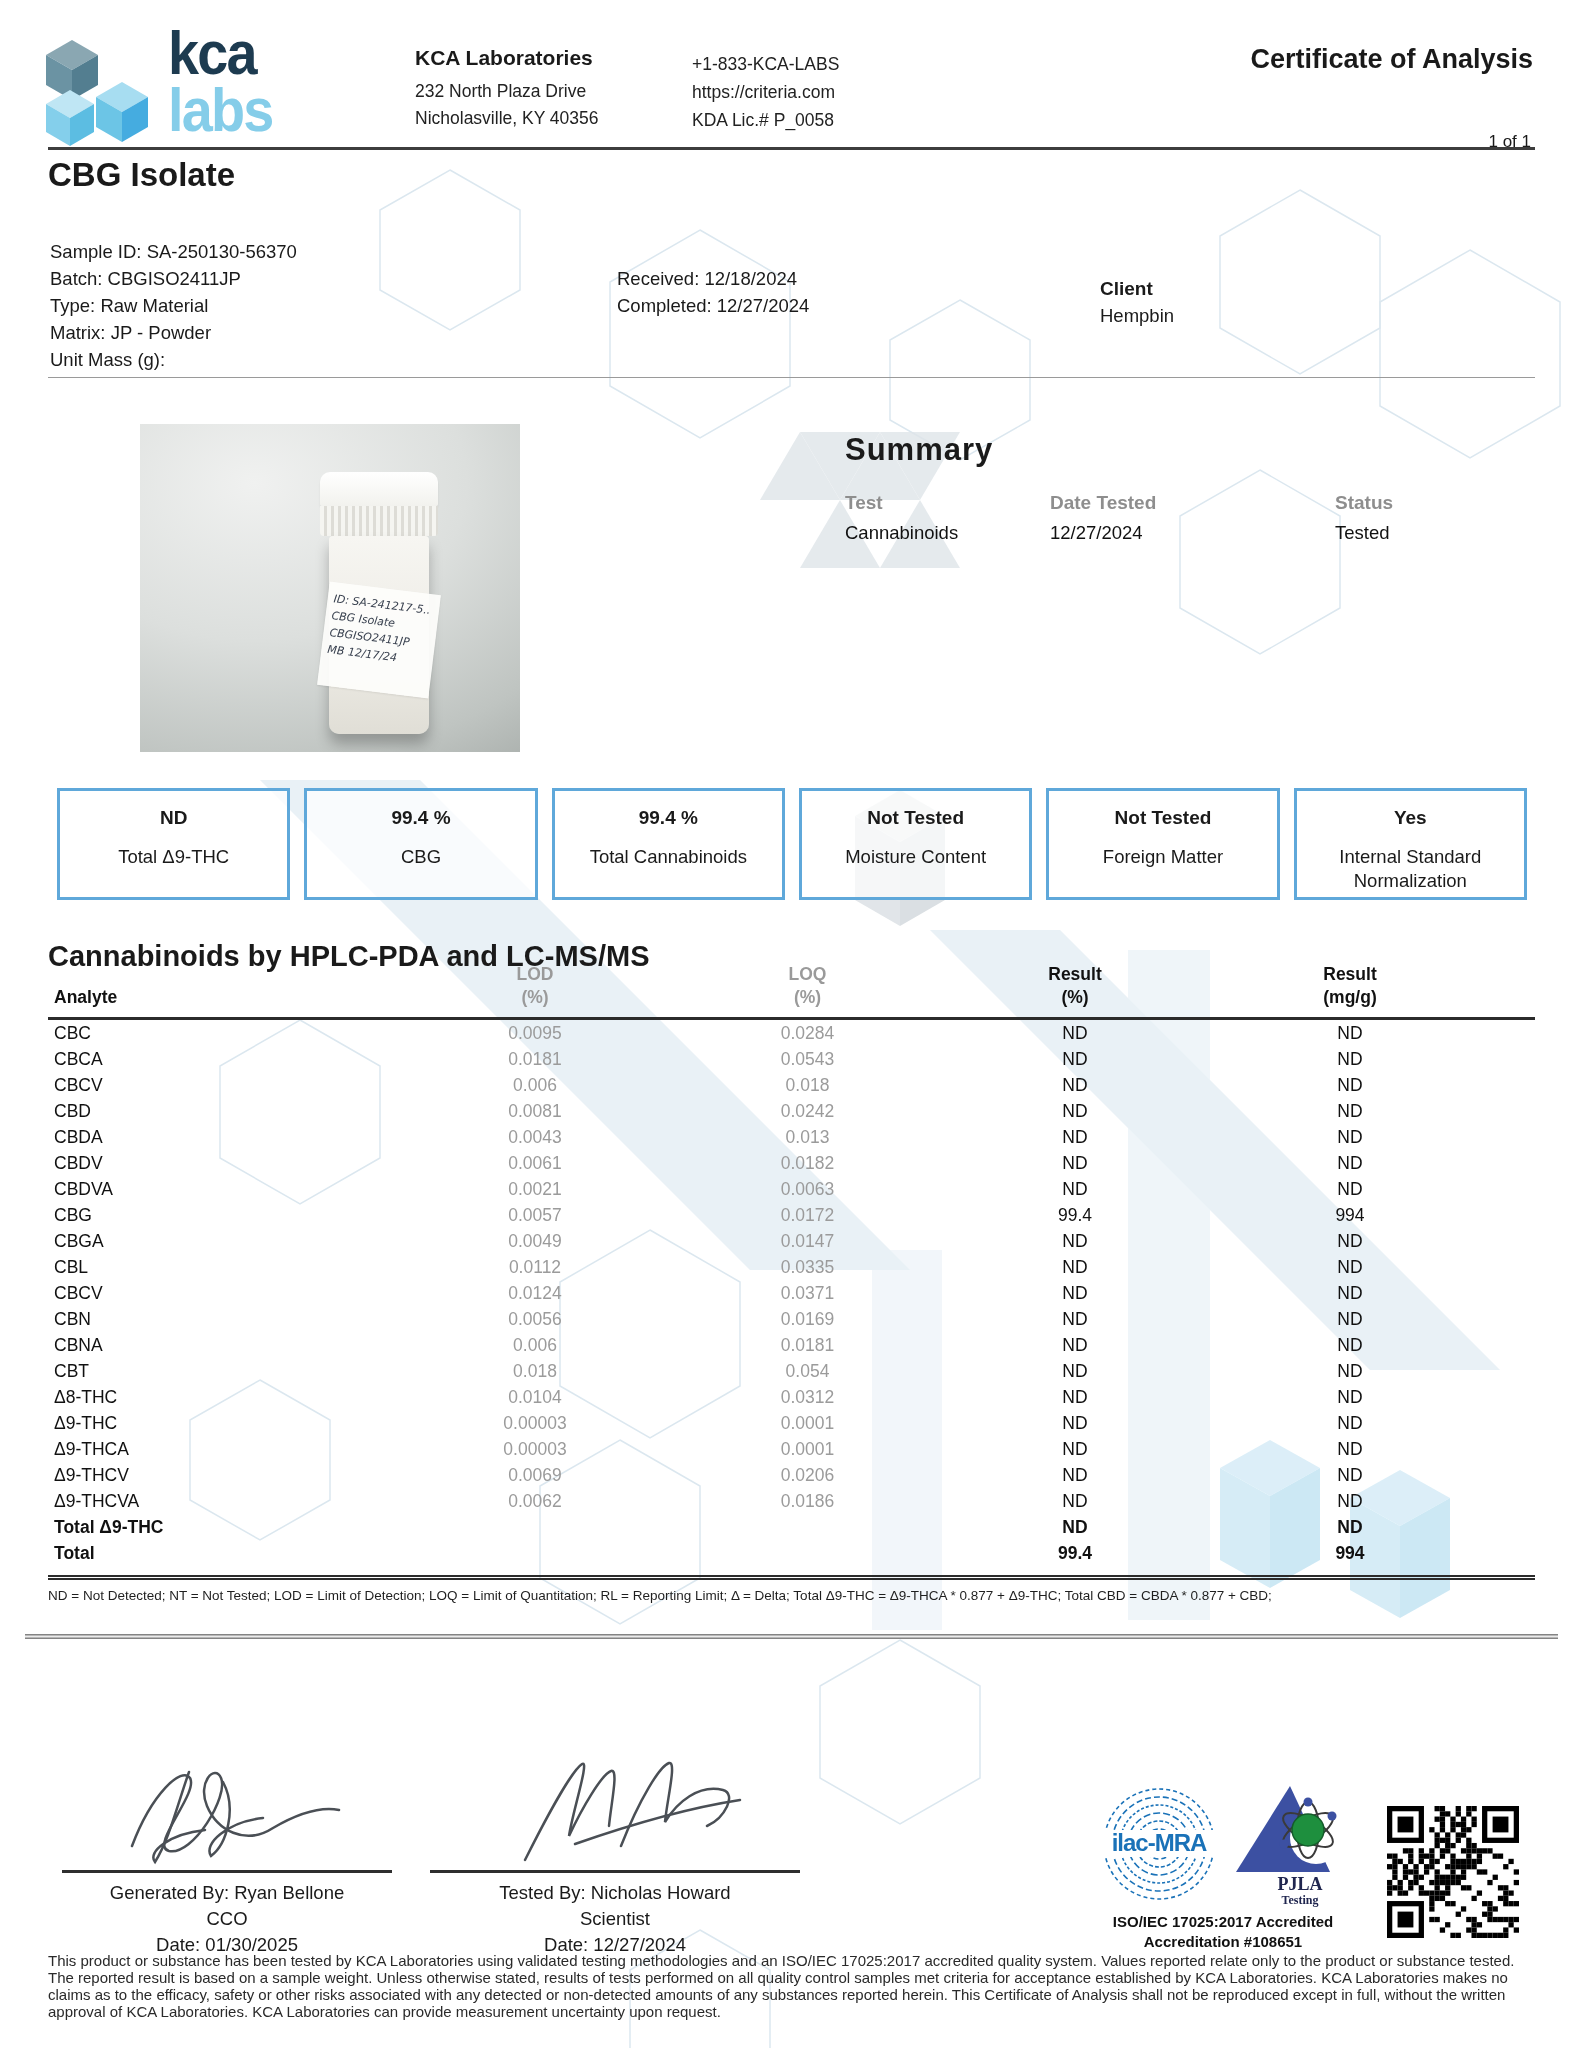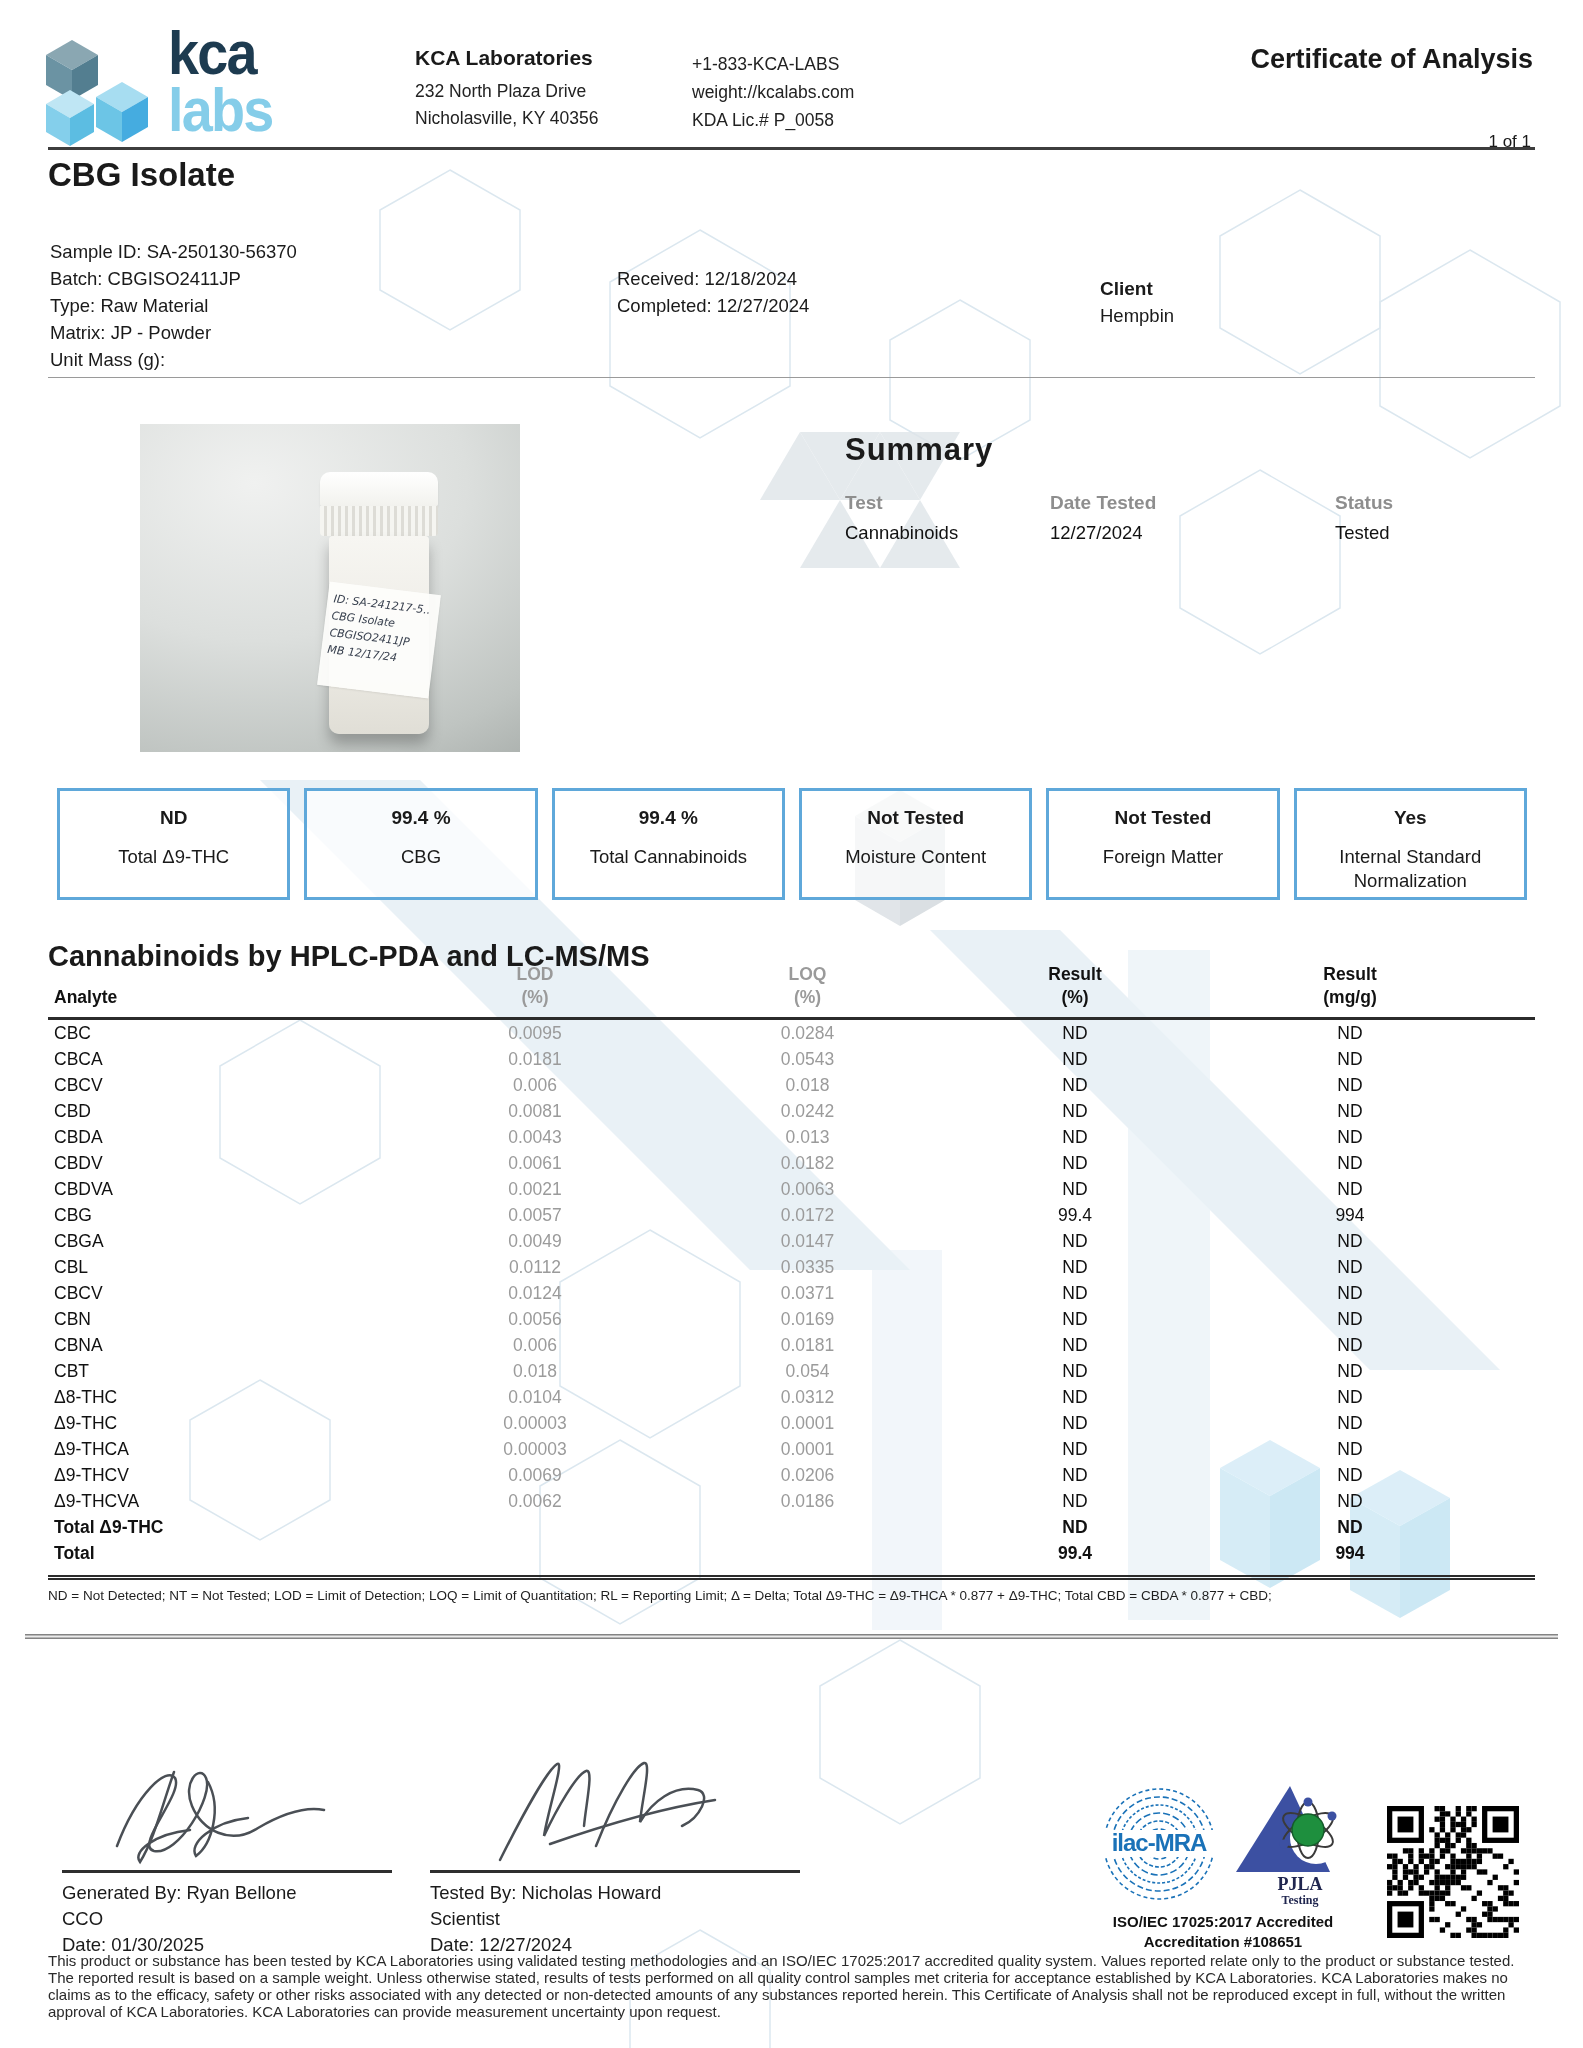--- a/index.html
+++ b/index.html
@@ -71,21 +71,21 @@
   .trow.bold{font-weight:bold;}
   .tcell{text-align:center;color:#111;}
   .tcell.analyte{text-align:left;padding-left:6px;}
   .tcell.gray{color:#9b9b9b;}
   .footnote{position:absolute;left:48px;top:1588px;font-size:13.5px;color:#1f1f1f;}
 
   .divider{position:absolute;left:25px;right:25px;top:1634px;height:5px;
     background:linear-gradient(#6a6a6a,#ececec 50%,#6a6a6a);}
 
   
-  .sig{position:absolute;}
+  .sig{position:absolute;text-align:center;}
   .sig1{left:62px;top:1748px;width:330px;}
   .sig2{left:430px;top:1748px;width:370px;}
   .sig-img{height:122px;}
   .sig-line{height:3px;background:#2f2f2f;margin-bottom:7px;}
   .sig-text{font-size:18.5px;line-height:26px;}
 
   
   .accred{position:absolute;left:1078px;top:1780px;width:290px;text-align:center;}
   .accred-logos{display:flex;justify-content:center;align-items:center;gap:10px;}
   .accred-line{font-size:15px;font-weight:bold;line-height:20px;color:#111;}
@@ -167,21 +167,21 @@
   </div>
 
   <div class="company">
     <div class="name">KCA Laboratories</div>
     <div class="line">232 North Plaza Drive</div>
     <div class="line">Nicholasville, KY 40356</div>
   </div>
 
   <div class="contact">
     <div>+1-833-KCA-LABS</div>
-    <div>weight://kcalabs.com</div>
+    <div>https://criteria.com</div>
     <div>KDA Lic.# P_0058</div>
   </div>
 
   <div class="doc-title">Certificate of Analysis</div>
   <div class="page-indicator">1 of 1</div>
   <div class="hr-dark"></div>
 
   <div class="product-title">CBG Isolate</div>
   <div class="sample-info">
     <div>Sample ID: SA-250130-56370</div>

